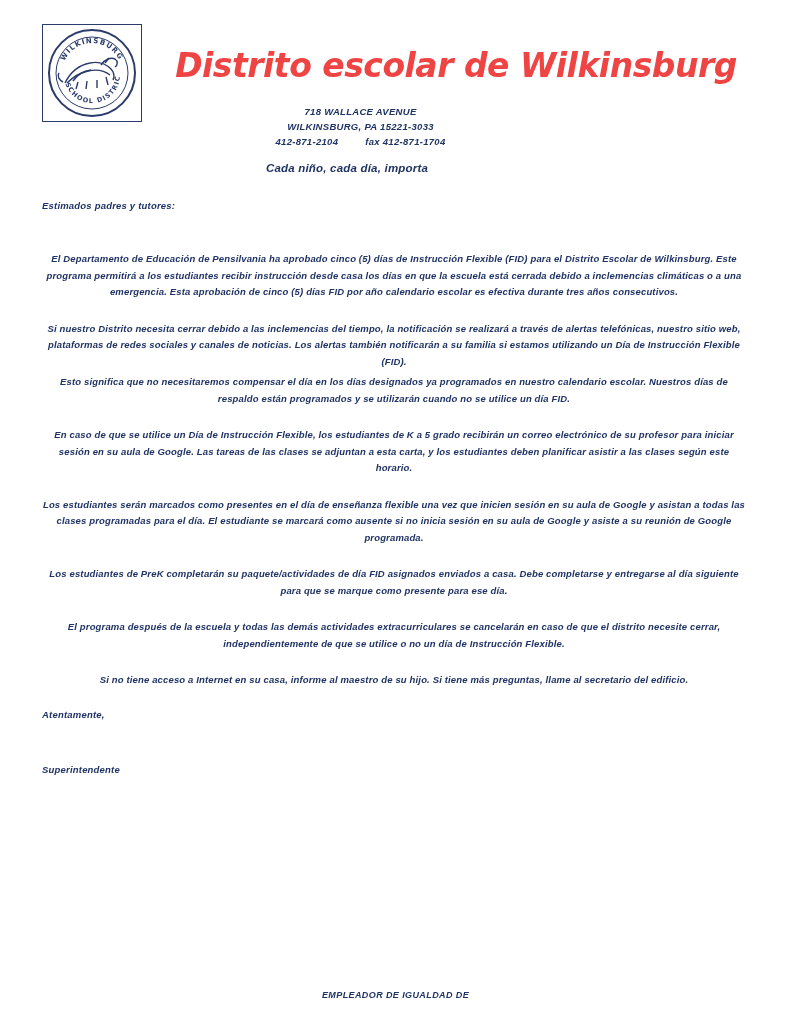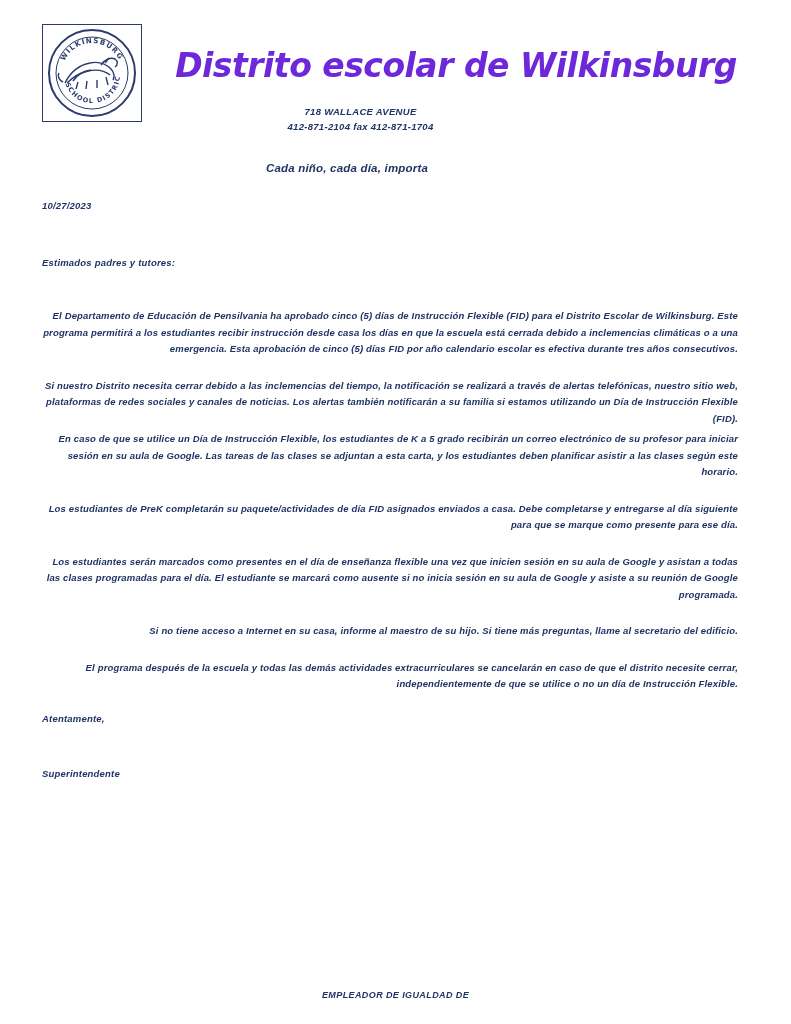--- a/index.html
+++ b/index.html
@@ -45,38 +45,38 @@
     position: absolute;
     left: 136px;
     top: 46px;
     width: 640px;
     text-align: center;
     font-family: "DejaVu Sans", sans-serif;
     font-size: 33px;
     font-weight: bold;
     font-style: italic;
     letter-spacing: -0.5px;
-    color: #6d28d9;
+    color: #ef4444;
     white-space: nowrap;
   }
 
   .address-block {
     position: absolute;
     left: 0;
     top: 104px;
     width: 721px;
     text-align: center;
     font-size: 9.5px;
     font-weight: bold;
     font-style: italic;
     line-height: 15px;
     color: #1f3364;
     letter-spacing: 0.3px;
   }
-  .address-block .phone span { margin: 0 0; }
+  .address-block .phone span { margin: 0 12px; }
 
   .tagline {
     position: absolute;
     left: 0;
     top: 162px;
     width: 694px;
     text-align: center;
     font-size: 11.5px;
     font-weight: bold;
     font-style: italic;
@@ -103,23 +103,23 @@
     font-weight: bold;
     font-style: italic;
     margin-bottom: 40px;
     letter-spacing: 0.2px;
   }
   p.para {
     font-size: 9.5px;
     font-weight: bold;
     font-style: italic;
     line-height: 16.5px;
-    margin: 0 12px 20px 0;
+    margin: 0 4px 20px 0;
     letter-spacing: 0.15px;
-    text-align: right;
+    text-align: center;
   }
   p.para.tight {
     margin-bottom: 4px;
   }
   .closing {
     font-size: 9.5px;
     font-weight: bold;
     font-style: italic;
     margin-top: 11px;
     letter-spacing: 0.2px;
@@ -174,42 +174,43 @@
           <path d="M35 57 L33 64 M44 56 L43 64 M54 55 L54 63 M63 52 L65 60"></path>
           <path d="M20 57 C16 55 14 51 16 48"></path>
         </g>
       </svg>
     </div>
 
     <div class="district-title">Distrito escolar de Wilkinsburg</div>
 
     <div class="address-block">
       <div>718 WALLACE AVENUE</div>
+      <div>WILKINSBURG, PA 15221-3033</div>
       <div class="phone">
         <span>412-871-2104</span>
         <span>fax 412-871-1704</span>
       </div>
     </div>
 
     <div class="tagline">Cada niño, cada día, importa</div>
   </div>
 
   <div class="body-wrap">
 
-    <div class="doc-date">10/27/2023</div>
 
     <div class="salutation">Estimados padres y tutores:</div>
 
     <p class="para">El Departamento de Educación de Pensilvania ha aprobado cinco (5) días de Instrucción Flexible (FID) para el Distrito Escolar de Wilkinsburg. Este programa permitirá a los estudiantes recibir instrucción desde casa los días en que la escuela está cerrada debido a inclemencias climáticas o a una emergencia. Esta aprobación de cinco (5) días FID por año calendario escolar es efectiva durante tres años consecutivos.</p>
     <p class="para tight">Si nuestro Distrito necesita cerrar debido a las inclemencias del tiempo, la notificación se realizará a través de alertas telefónicas, nuestro sitio web, plataformas de redes sociales y canales de noticias. Los alertas también notificarán a su familia si estamos utilizando un Día de Instrucción Flexible (FID).</p>
+    <p class="para">Esto significa que no necesitaremos compensar el día en los días designados ya programados en nuestro calendario escolar. Nuestros días de respaldo están programados y se utilizarán cuando no se utilice un día FID.</p>
     <p class="para">En caso de que se utilice un Día de Instrucción Flexible, los estudiantes de K a 5 grado recibirán un correo electrónico de su profesor para iniciar sesión en su aula de Google. Las tareas de las clases se adjuntan a esta carta, y los estudiantes deben planificar asistir a las clases según este horario.</p>
+    <p class="para">Los estudiantes serán marcados como presentes en el día de enseñanza flexible una vez que inicien sesión en su aula de Google y asistan a todas las clases programadas para el día. El estudiante se marcará como ausente si no inicia sesión en su aula de Google y asiste a su reunión de Google programada.</p>
     <p class="para">Los estudiantes de PreK completarán su paquete/actividades de día FID asignados enviados a casa. Debe completarse y entregarse al día siguiente para que se marque como presente para ese día.</p>
-    <p class="para">Los estudiantes serán marcados como presentes en el día de enseñanza flexible una vez que inicien sesión en su aula de Google y asistan a todas las clases programadas para el día. El estudiante se marcará como ausente si no inicia sesión en su aula de Google y asiste a su reunión de Google programada.</p>
+    <p class="para">El programa después de la escuela y todas las demás actividades extracurriculares se cancelarán en caso de que el distrito necesite cerrar, independientemente de que se utilice o no un día de Instrucción Flexible.</p>
     <p class="para">Si no tiene acceso a Internet en su casa, informe al maestro de su hijo. Si tiene más preguntas, llame al secretario del edificio.</p>
-    <p class="para">El programa después de la escuela y todas las demás actividades extracurriculares se cancelarán en caso de que el distrito necesite cerrar, independientemente de que se utilice o no un día de Instrucción Flexible.</p>
 
     <div class="closing">Atentamente,</div>
     <div class="signature-name">Superintendente</div>
   </div>
 
   <div class="footer">EMPLEADOR DE IGUALDAD DE</div>
 
 </div>
 
 </body></html>

